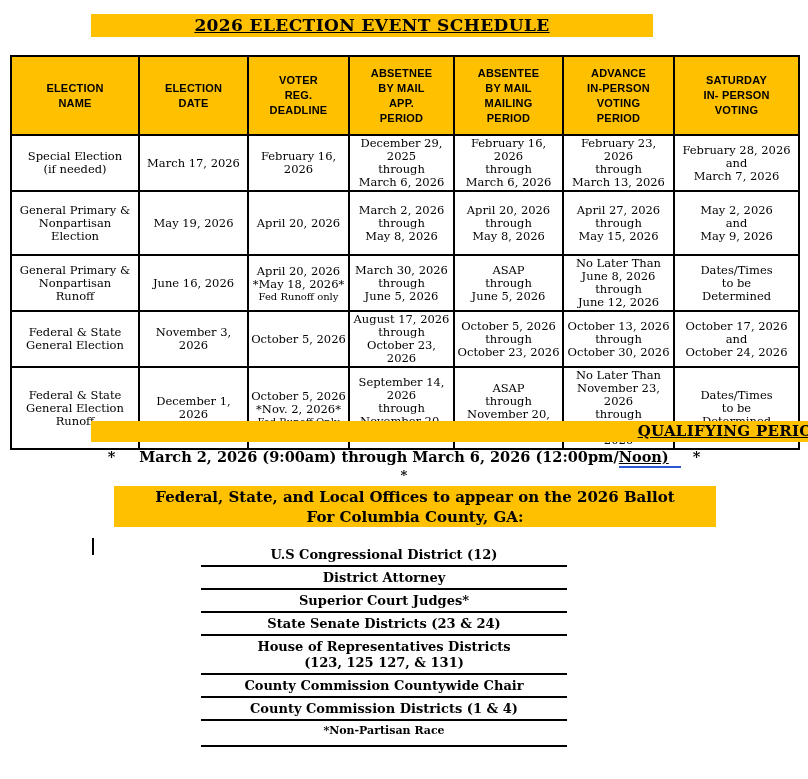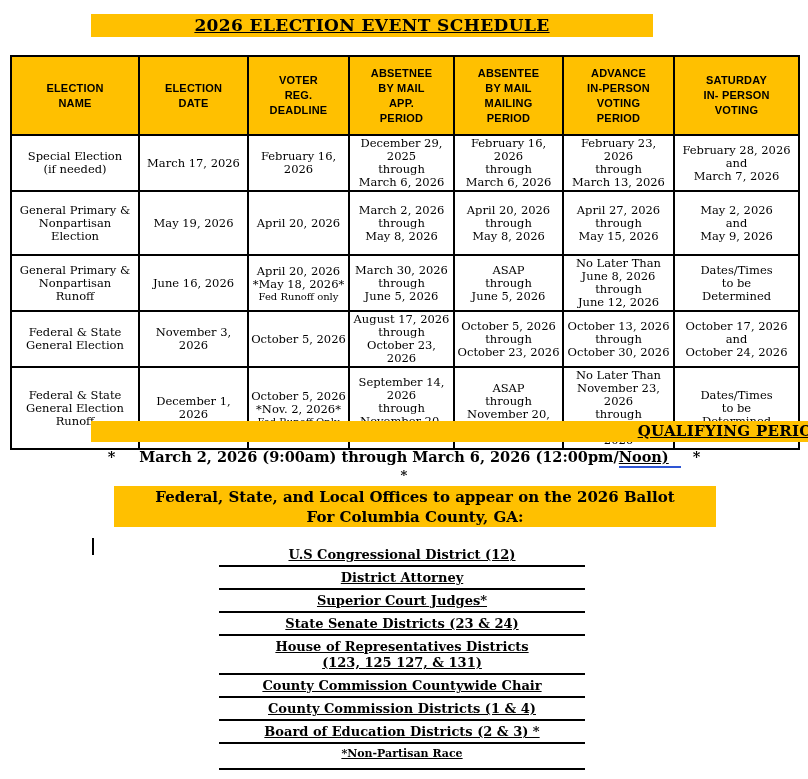--- a/index.html
+++ b/index.html
@@ -61,21 +61,21 @@
   .noon-text { text-decoration:underline; }
   .lone-star {
     position:absolute; left:0; top:468px; width:808px; text-align:center;
     font-weight:bold; font-size:13px;
   }
 
   
   .cursor-mark { position:absolute; left:92px; top:538px; width:2px; height:17px; background:#000; }
 
   
-  .offices-list { position:absolute; left:219px; top:544px; width:366px;text-decoration:underline; }
+  .offices-list { position:absolute; left:201px; top:544px; width:366px; }
   .office-item {
     border-bottom:2px solid #000; text-align:center; font-weight:bold;
     font-size:13px; line-height:16px; padding:3px 0 2px; white-space:pre-line;
   }
   .office-footnote {
     border-bottom:2px solid #000; text-align:center; font-weight:bold;
     font-size:11px; line-height:14px; padding:3px 0 7px;
   }
 </style>
 </head>
@@ -252,15 +252,14 @@
 
 <div class="offices-list">
   <div class="office-item">U.S Congressional District (12)</div>
   <div class="office-item">District Attorney</div>
   <div class="office-item">Superior Court Judges*</div>
   <div class="office-item">State Senate Districts (23 &amp; 24)</div>
   <div class="office-item">House of Representatives Districts
 (123, 125 127, &amp; 131)</div>
   <div class="office-item">County Commission Countywide Chair</div>
   <div class="office-item">County Commission Districts (1 &amp; 4)</div>
-  <div class="office-item">Board of Education Districts (2 &amp; 3) *</div>
   <div class="office-footnote">*Non-Partisan Race</div>
 </div>
 
 </body></html>

